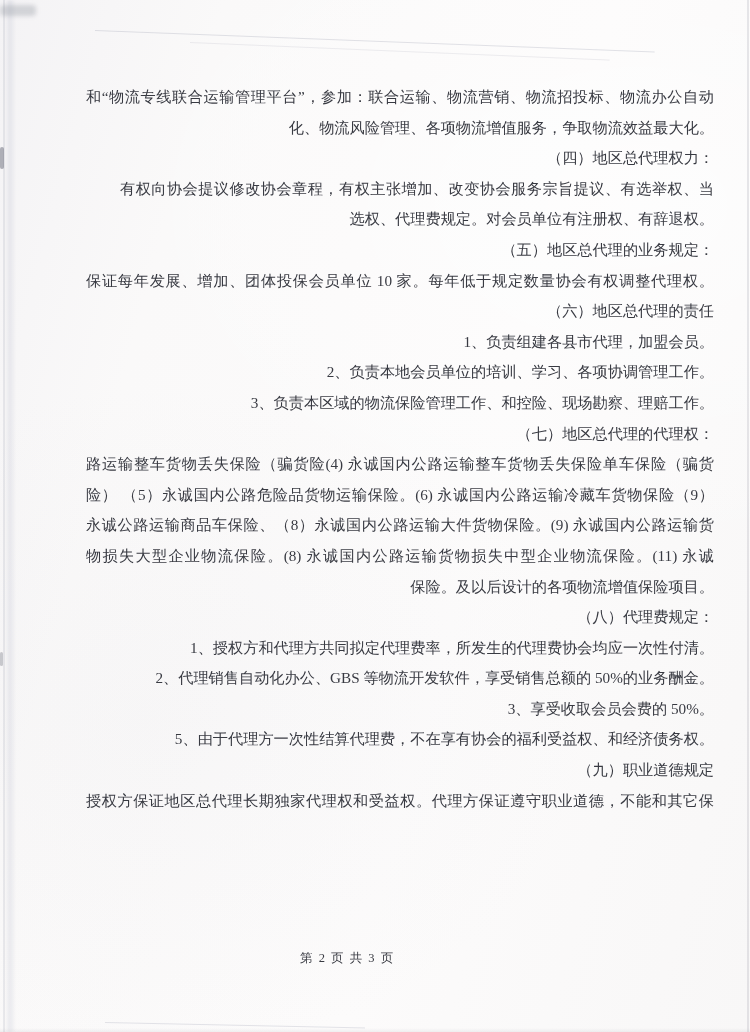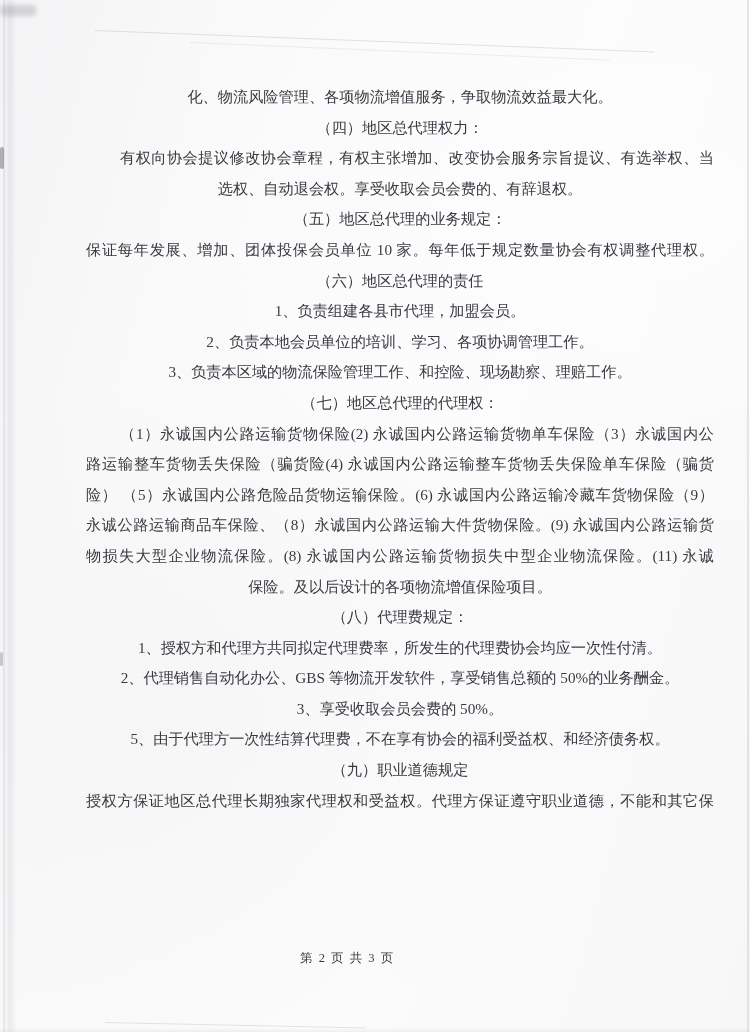--- a/index.html
+++ b/index.html
@@ -61,21 +61,21 @@
   }
   
   .text-block {
     position:absolute; left:86px; top:82px; width:628px;
     color:var(--ink,#383a42);
   }
   .line {
     height:30.6px; line-height:30.6px;
     font-size:15.2px;
     white-space:normal;
-    text-align:center;
+    text-align:right;
   }
   .line.full  { text-align:justify; text-align-last:justify; }
   .line.ind   { padding-left:34px; }
   .line.ind.full { width:594px;font-family:Liberation Serif, serif; }
   .footer {
     position:absolute; left:300px; top:950px;
     font-size:12.5px; letter-spacing:1.5px;
     color:var(--ink,#383a42);
     font-family:Liberation Serif, serif;
   }
@@ -90,32 +90,32 @@
   <div class="smudge-topleft"></div>
   <div class="edge-tick-1"></div>
   <div class="edge-tick-2"></div>
   <div class="crease-top-1"></div>
   <div class="crease-top-2"></div>
   <div class="crease-bottom"></div>
   <div class="edge-right"></div>
   <div class="edge-bottom"></div>
 
   <div class="text-block" id="text-block">
+      <div class="line full">和“物流专线联合运输管理平台”，参加：联合运输、物流营销、物流招投标、物流办公自动</div>
       <div class="line">化、物流风险管理、各项物流增值服务，争取物流效益最大化。</div>
       <div class="line">（四）地区总代理权力：</div>
       <div class="line ind full">有权向协会提议修改协会章程，有权主张增加、改变协会服务宗旨提议、有选举权、当</div>
-      <div class="line">选权、自动退会权。享受收取会员会费的、有辞退权。</div>
+      <div class="line">选权、代理费规定。对会员单位有注册权、有辞退权。</div>
       <div class="line">（五）地区总代理的业务规定：</div>
       <div class="line full">保证每年发展、增加、团体投保会员单位 10 家。每年低于规定数量协会有权调整代理权。</div>
       <div class="line">（六）地区总代理的责任</div>
       <div class="line">1、负责组建各县市代理，加盟会员。</div>
       <div class="line">2、负责本地会员单位的培训、学习、各项协调管理工作。</div>
       <div class="line">3、负责本区域的物流保险管理工作、和控险、现场勘察、理赔工作。</div>
       <div class="line">（七）地区总代理的代理权：</div>
-      <div class="line ind full">（1）永诚国内公路运输货物保险(2) 永诚国内公路运输货物单车保险（3）永诚国内公</div>
       <div class="line full">路运输整车货物丢失保险（骗货险(4) 永诚国内公路运输整车货物丢失保险单车保险（骗货</div>
       <div class="line full">险） （5）永诚国内公路危险品货物运输保险。(6) 永诚国内公路运输冷藏车货物保险（9）</div>
       <div class="line full">永诚公路运输商品车保险、（8）永诚国内公路运输大件货物保险。(9) 永诚国内公路运输货</div>
       <div class="line full">物损失大型企业物流保险。(8) 永诚国内公路运输货物损失中型企业物流保险。(11) 永诚</div>
       <div class="line">保险。及以后设计的各项物流增值保险项目。</div>
       <div class="line">（八）代理费规定：</div>
       <div class="line">1、授权方和代理方共同拟定代理费率，所发生的代理费协会均应一次性付清。</div>
       <div class="line">2、代理销售自动化办公、GBS 等物流开发软件，享受销售总额的 50%的业务酬金。</div>
       <div class="line">3、享受收取会员会费的 50%。</div>
       <div class="line">5、由于代理方一次性结算代理费，不在享有协会的福利受益权、和经济债务权。</div>

